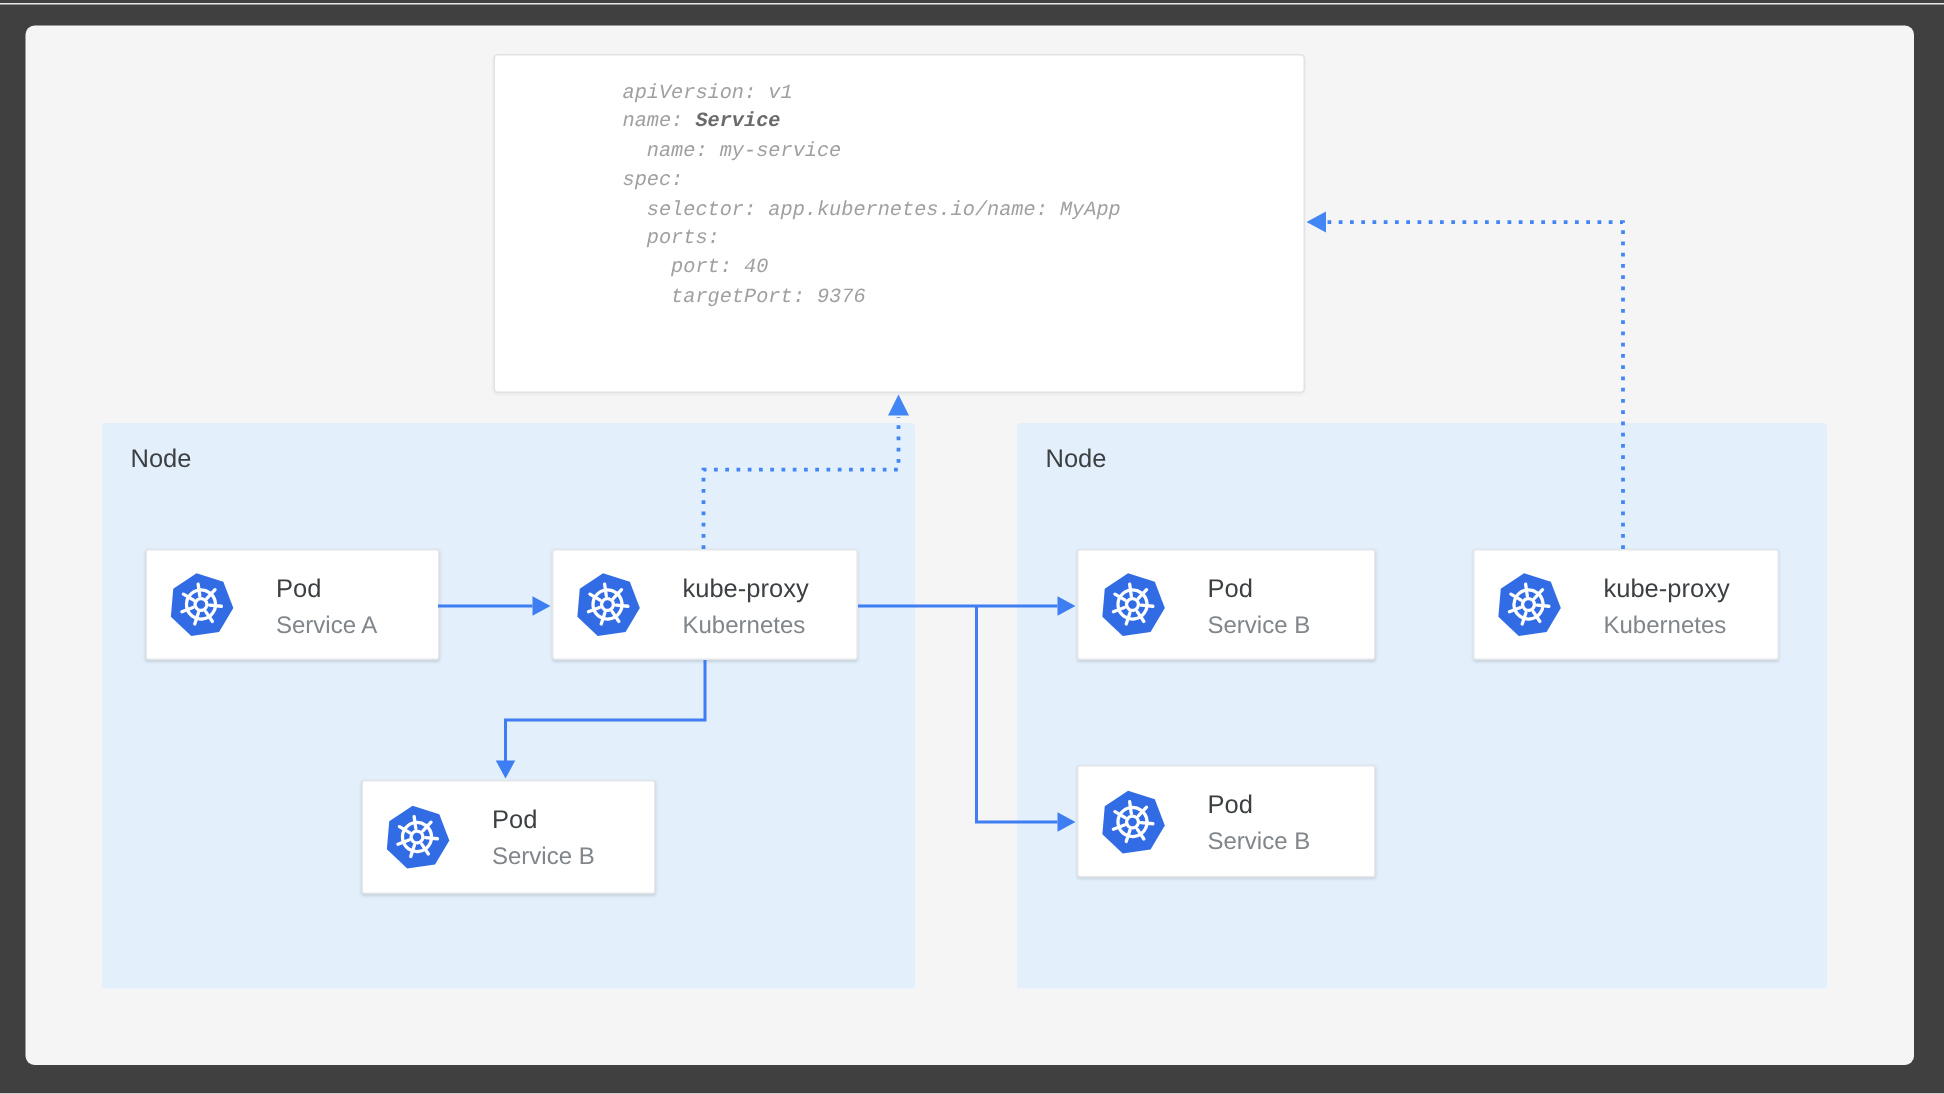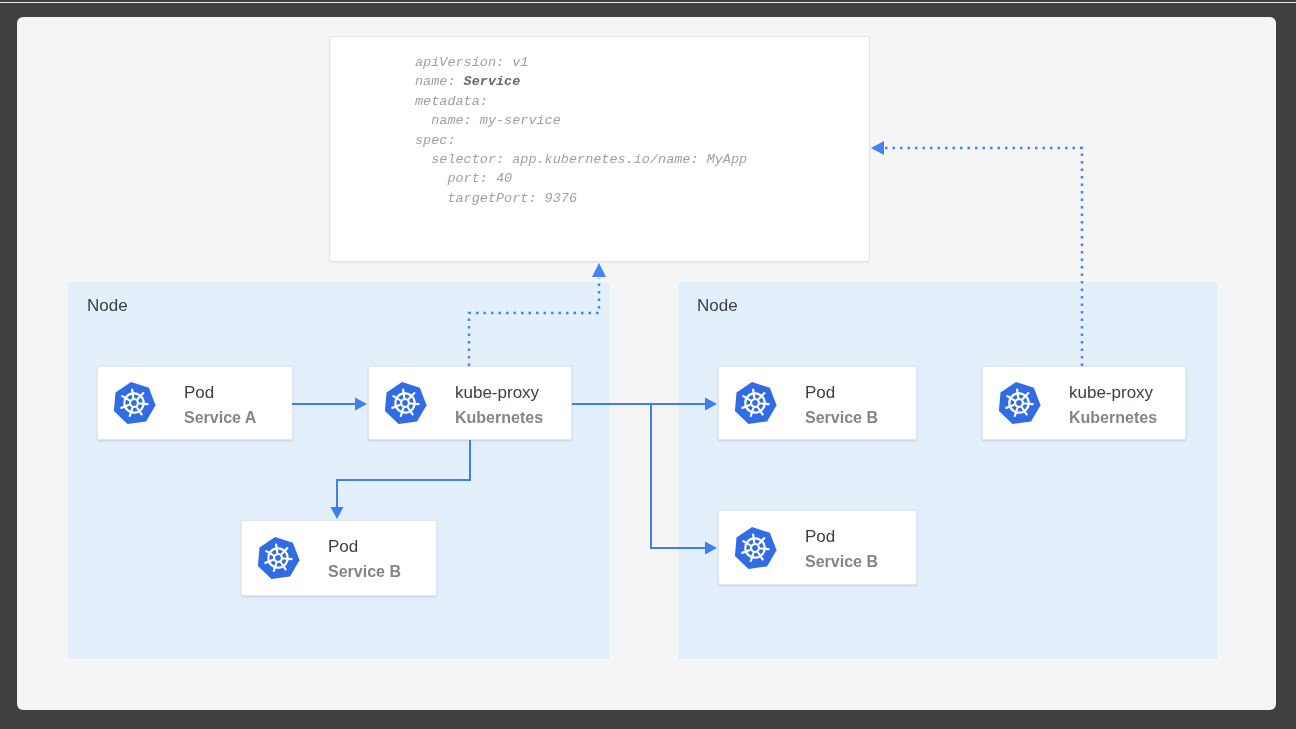--- a/index.html
+++ b/index.html
@@ -26,21 +26,21 @@
   .card{position:absolute;background:#ffffff;border:1px solid #e4e6e9;border-radius:2px;
         box-sizing:border-box;box-shadow:0 1px 2px rgba(60,64,67,.18);padding-left:18px;}
   .pos-pod-a{left:97px;top:366px;width:196px;height:74px;}
   .pos-kp-left{left:368px;top:366px;width:204px;height:74px;}
   .pos-pod-b-left{left:241px;top:520px;width:196px;height:76px;}
   .pos-pod-b-rt{left:718px;top:366px;width:199px;height:74px;}
   .pos-kp-right{left:982px;top:366px;width:204px;height:74px;}
   .pos-pod-b-rb{left:718px;top:510px;width:199px;height:75px;}
   .k8s{position:absolute;left:14px;top:50%;margin-top:-22px;width:44px;height:44px;}
   .card-title{position:absolute;left:86px;top:16px;font-size:17px;color:#3c4043;line-height:20px;}
-  .card-subtitle{position:absolute;left:86px;top:41px;font-size:16px;color:#80868b;line-height:20px;font-weight:bold;}
+  .card-subtitle{position:absolute;left:86px;top:41px;font-size:16px;color:#80868b;line-height:20px;}
 
   .overlay{position:absolute;left:0;top:0;pointer-events:none;}
   .defs{position:absolute;width:0;height:0;overflow:hidden;}
 </style>
 </head>
 <body>
 
 <div class="page">
   <div class="top-hairline"></div>
   <div class="panel"></div>
@@ -60,24 +60,24 @@
           <line x1="37.3" y1="52.9" x2="19.8" y2="56.9"></line>
           <line x1="39.8" y1="41.9" x2="25.8" y2="30.7"></line>
         </g>
       </g>
     </symbol>
   </svg>
 
   <div class="yaml-card">
     <div class="code-line"><span>apiVersion: v1</span><span class="b"></span></div>
     <div class="code-line"><span>name: </span><span class="b">Service</span></div>
-    <div class="code-line"><span>metadata:</span><span class="b"></span></div>
     <div class="code-line"><span>  name: my-service</span><span class="b"></span></div>
     <div class="code-line"><span>spec:</span><span class="b"></span></div>
     <div class="code-line"><span>  selector: app.kubernetes.io/name: MyApp</span><span class="b"></span></div>
+    <div class="code-line"><span>  ports:</span><span class="b"></span></div>
     <div class="code-line"><span>    port: 40</span><span class="b"></span></div>
     <div class="code-line"><span>    targetPort: 9376</span><span class="b"></span></div>
   </div>
 
   <div class="node node-left">
     <div class="node-label">Node</div>
   </div>
   <div class="node node-right">
     <div class="node-label">Node</div>
   </div>

